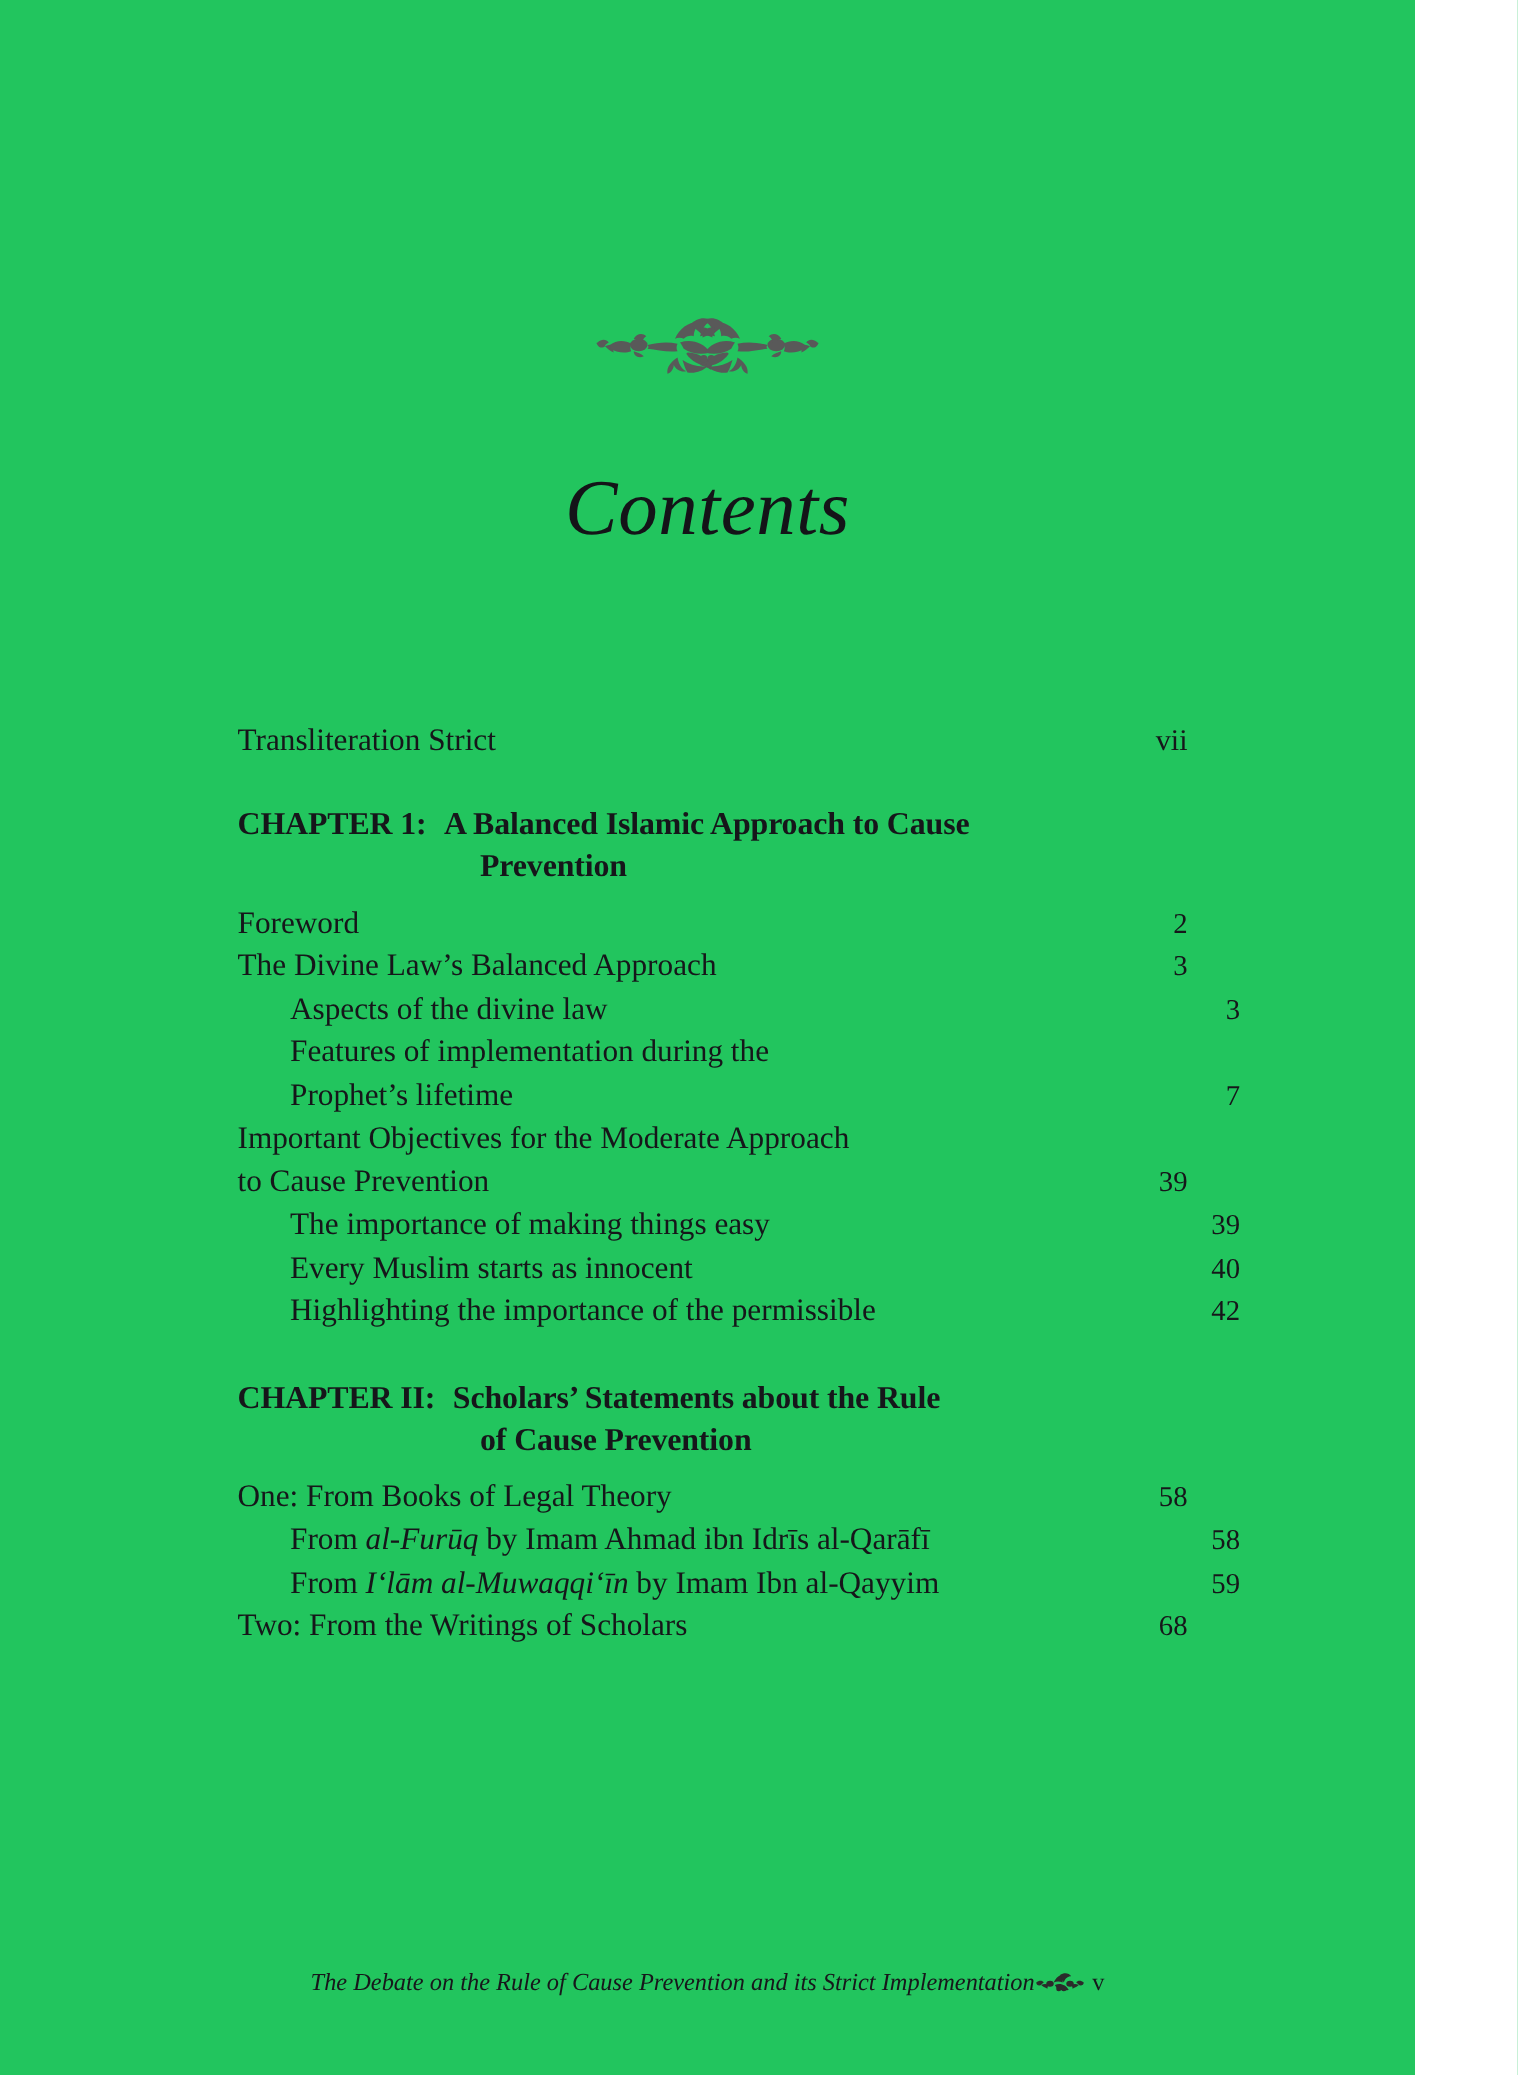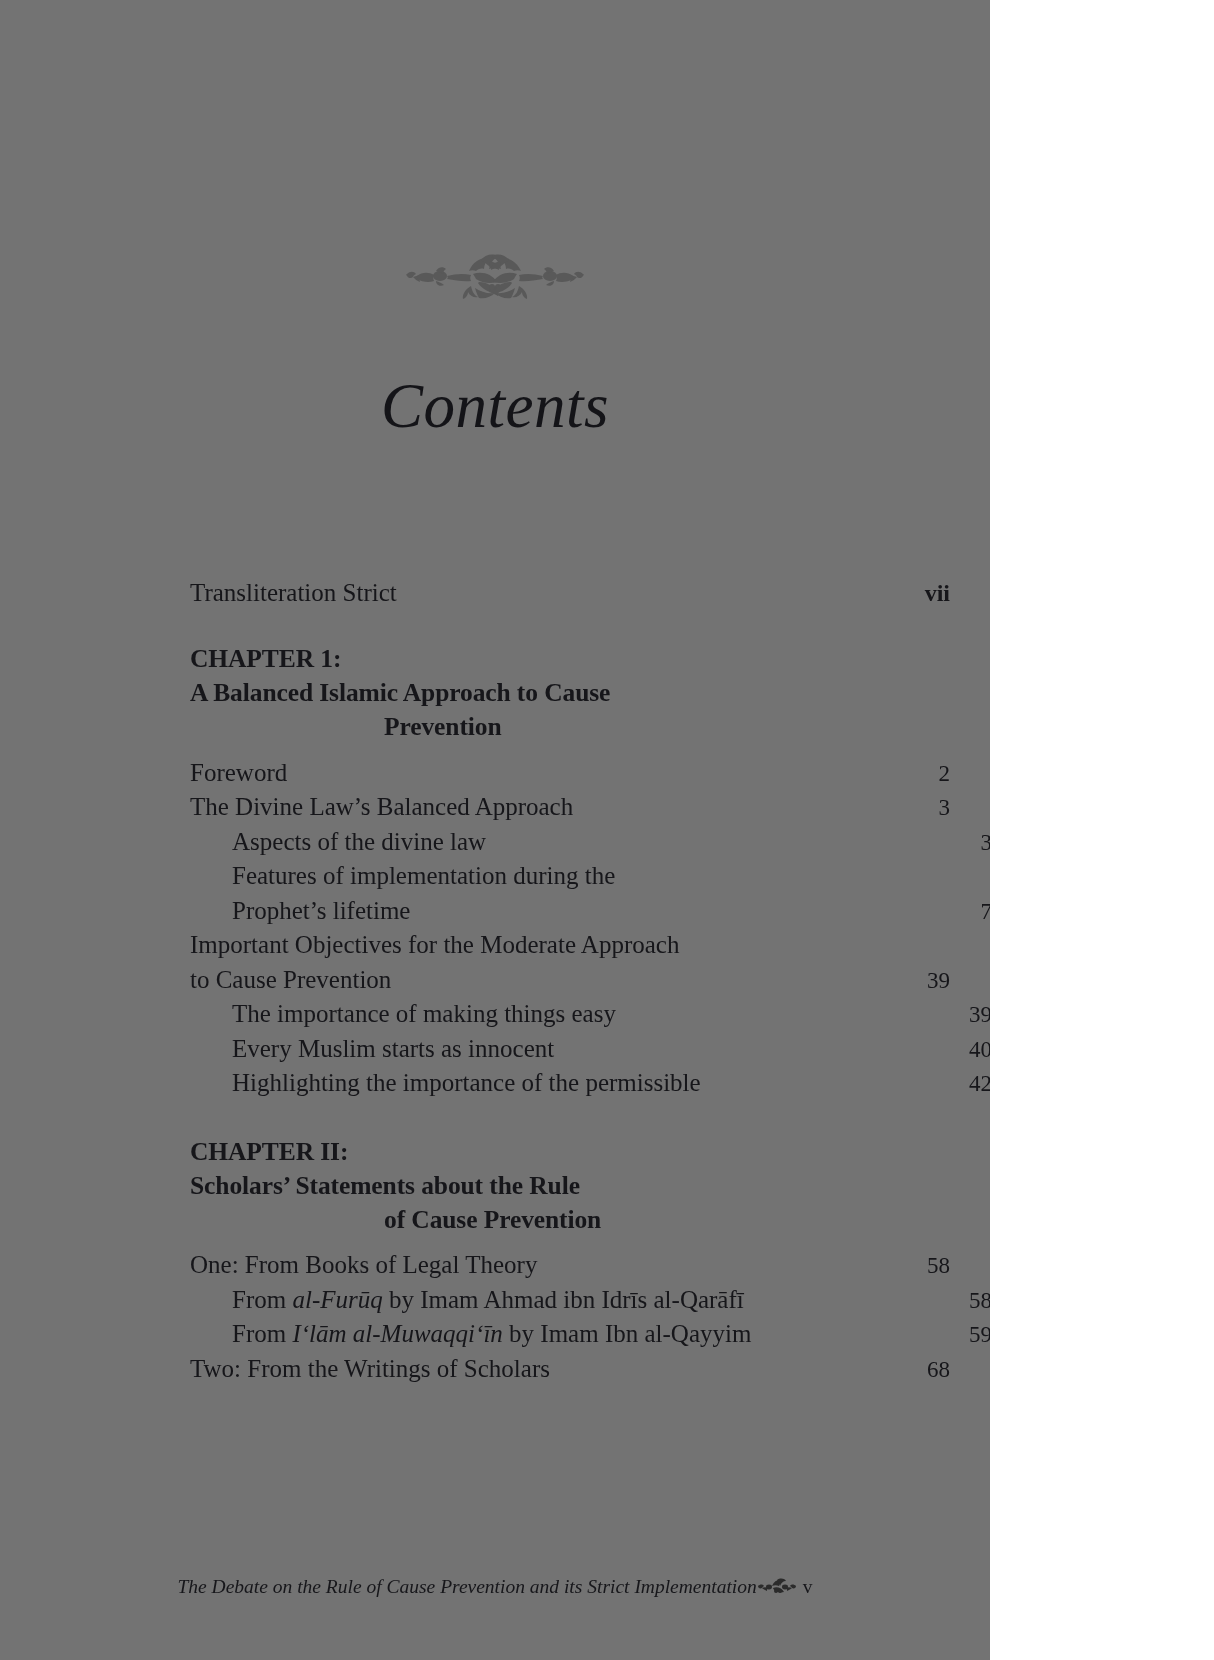--- a/index.html
+++ b/index.html
@@ -2,23 +2,23 @@
 <html><head>
 <meta charset="utf-8">
 <style>
   html, body {
     margin: 0;
     padding: 0;
     background: #ffffff;
   }
   .page {
     position: relative;
-    width: 990px;
+    width: 1132px;
     height: 1660px;
-    background: #737373;
+    background: #22c55e;
     font-family: "Liberation Serif", "DejaVu Serif", serif;
     color: #16161a;
     overflow: hidden;
     box-sizing: border-box;
   }
 
   
   .ornament-top {
     position: absolute;
     top: 252px;
@@ -67,34 +67,33 @@
     text-align: right;
     font-size: 23px;
   }
 
   
   .front-entry {
     font-size: 25px;
     line-height: 1.2;
     margin-bottom: 34px;
   }
-  .front-entry .pageno { font-size: 24px; font-weight: bold; }
+  .front-entry .pageno { font-size: 24px; }
 
   
   .chapter {
     font-weight: bold;
     font-size: 25.5px;
     line-height: 1.33;
     margin-bottom: 12px;
     letter-spacing: -0.1px;
   }
   .chapter .chap-line {
     display: flex;
     align-items: baseline;
-    flex-direction: column;
   }
   .chapter .chap-tag {
     flex: 0 0 auto;
     white-space: nowrap;
     padding-right: 14px;
   }
   .chapter .chap-title {
     flex: 1 1 auto;
   }
   .chapter .chap-cont {

